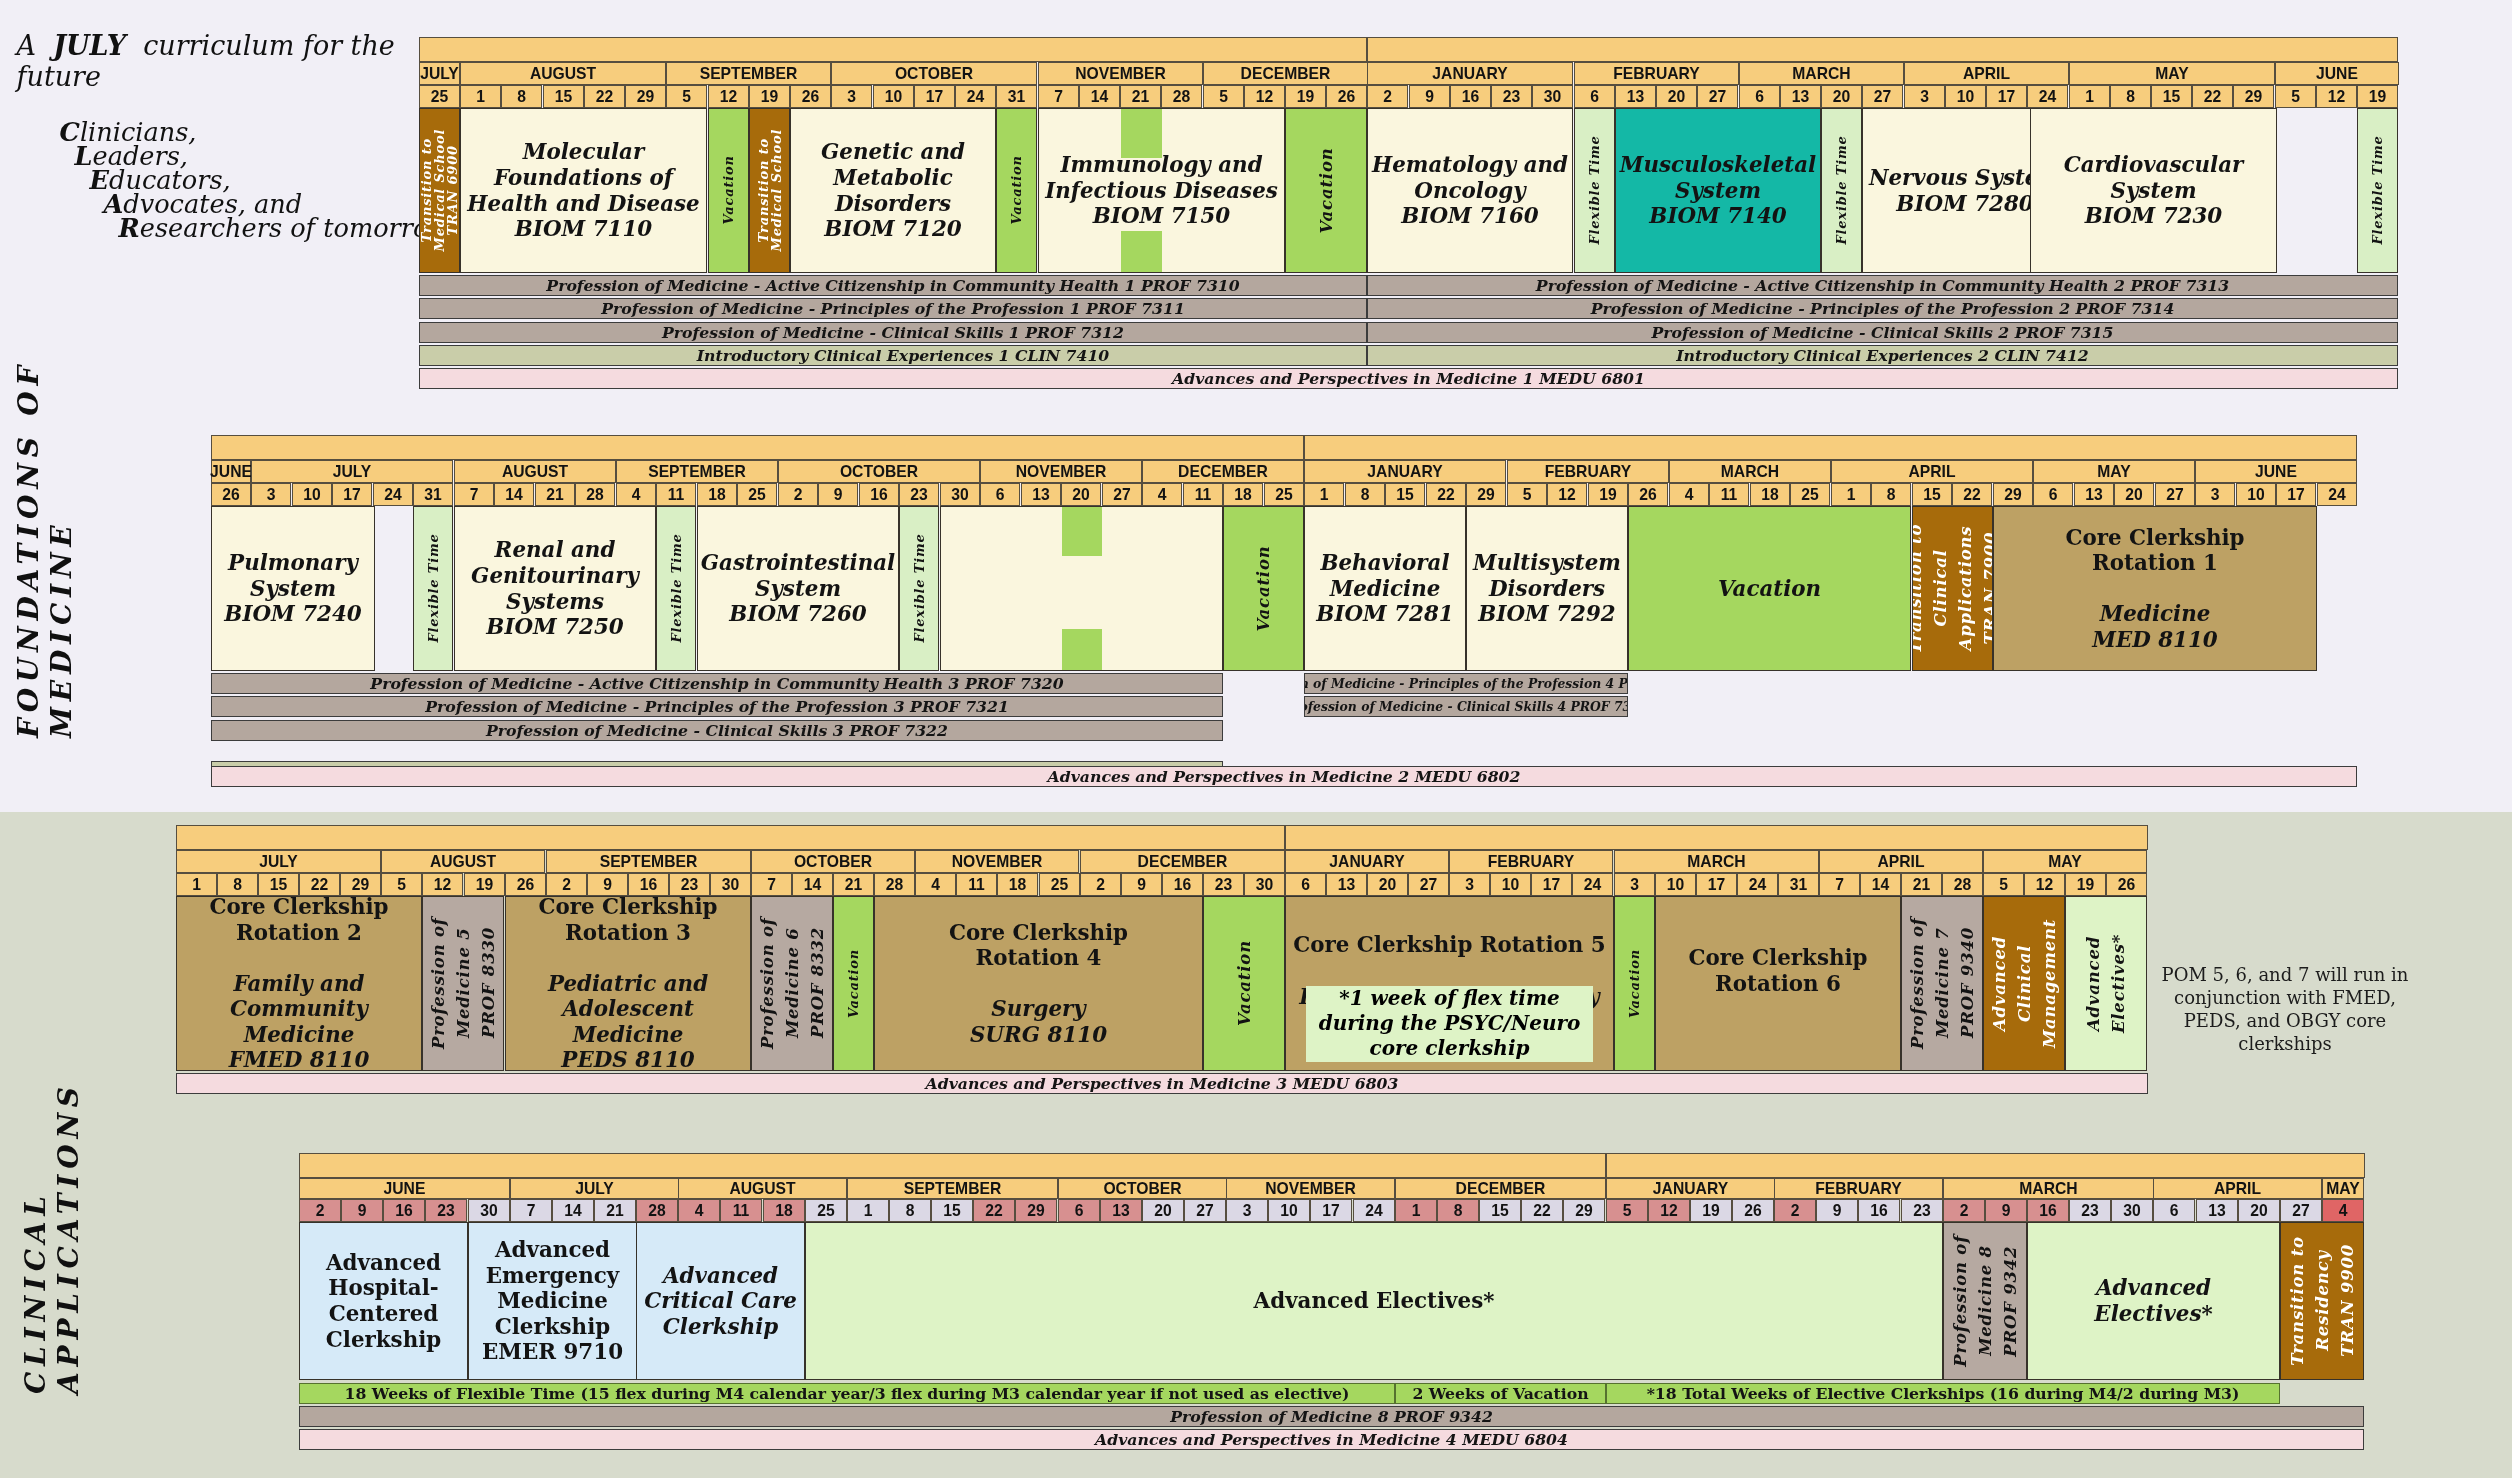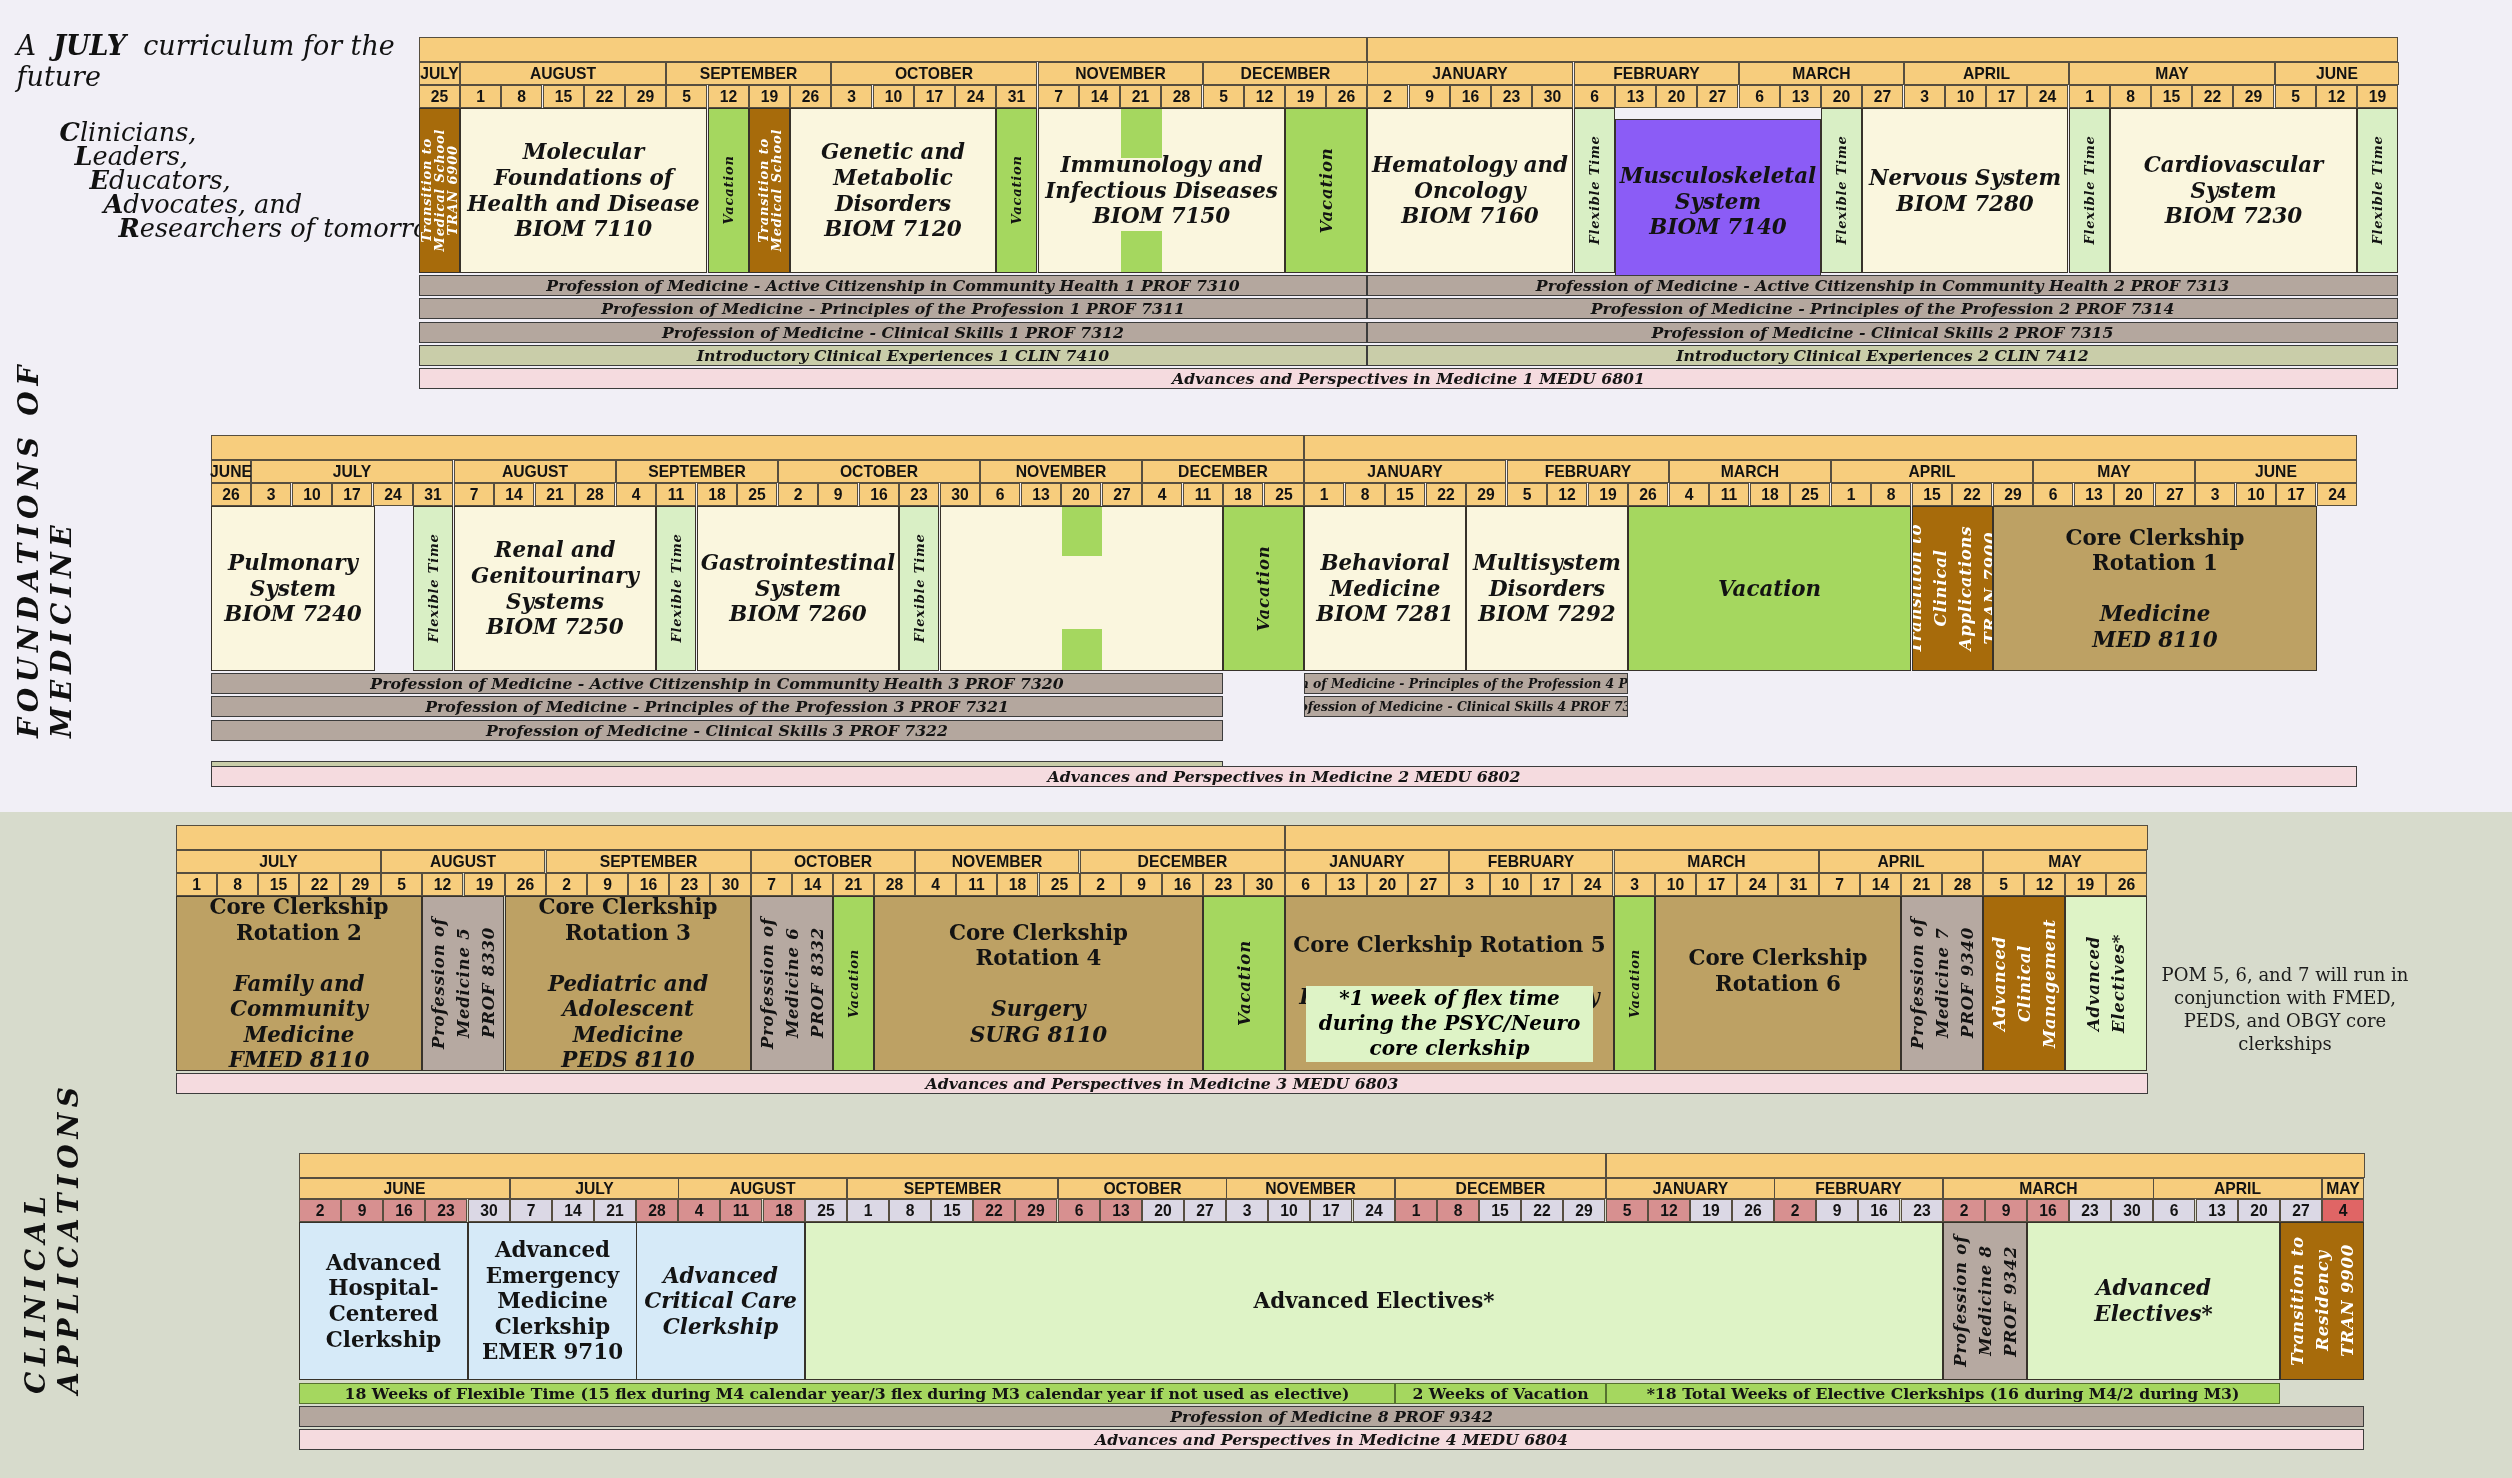--- a/index.html
+++ b/index.html
@@ -166,41 +166,41 @@
       <div class="cell block" style="left: 948px; top: 71px; width: 206px; height: 165px; background: rgb(250, 246, 222);">
         <div>
           <div class="bit">Hematology and<br>Oncology<br>BIOM 7160</div>
         </div>
       </div>
       <div class="cell block" style="left: 1155px; top: 71px; width: 41px; height: 165px; background: rgb(217, 239, 197);">
         <div class="vtext" style="height: 96%;">
           <div class="bit" style="font-size: 13px; line-height: 13px; letter-spacing: 0.8px;">Flexible  Time</div>
         </div>
       </div>
-      <div class="cell block" style="left: 1196px; top: 71px; width: 206px; height: 165px; background: #8b5cf6; margin-top: 11px;">
+      <div class="cell block" style="left: 1196px; top: 71px; width: 206px; height: 165px; background: #14b8a6;">
         <div>
           <div class="bit">Musculoskeletal<br>System<br>BIOM 7140</div>
         </div>
       </div>
       <div class="cell block" style="left: 1402px; top: 71px; width: 41px; height: 165px; background: rgb(217, 239, 197);">
         <div class="vtext" style="height: 96%;">
           <div class="bit" style="font-size: 13px; line-height: 13px; letter-spacing: 0.8px;">Flexible  Time</div>
         </div>
       </div>
       <div class="cell block" style="left: 1443px; top: 71px; width: 206px; height: 165px; background: rgb(250, 246, 222);">
         <div>
           <div class="bit">Nervous System<br>BIOM 7280</div>
         </div>
       </div>
       <div class="cell block" style="left: 1650px; top: 71px; width: 41px; height: 165px; background: rgb(217, 239, 197);">
         <div class="vtext" style="height: 96%;">
           <div class="bit" style="font-size: 13px; line-height: 13px; letter-spacing: 0.8px;">Flexible  Time</div>
         </div>
       </div>
-      <div class="cell block" style="left: 1691px; top: 71px; width: 247px; height: 165px; background: rgb(250, 246, 222);">
+      <div class="cell block" style="left: 1611px; top: 71px; width: 247px; height: 165px; background: rgb(250, 246, 222);">
         <div>
           <div class="bit">Cardiovascular<br>System<br>BIOM 7230</div>
         </div>
       </div>
       <div class="cell block" style="left: 1938px; top: 71px; width: 41px; height: 165px; background: rgb(217, 239, 197);">
         <div class="vtext" style="height: 96%;">
           <div class="bit" style="font-size: 13px; line-height: 13px; letter-spacing: 0.8px;">Flexible  Time</div>
         </div>
       </div>
       <div class="cell bar" style="left: 0px; top: 238px; width: 948px; height: 21.4px; background: rgb(180, 167, 158);">Profession of Medicine - Active Citizenship in Community Health 1 PROF 7310</div>

